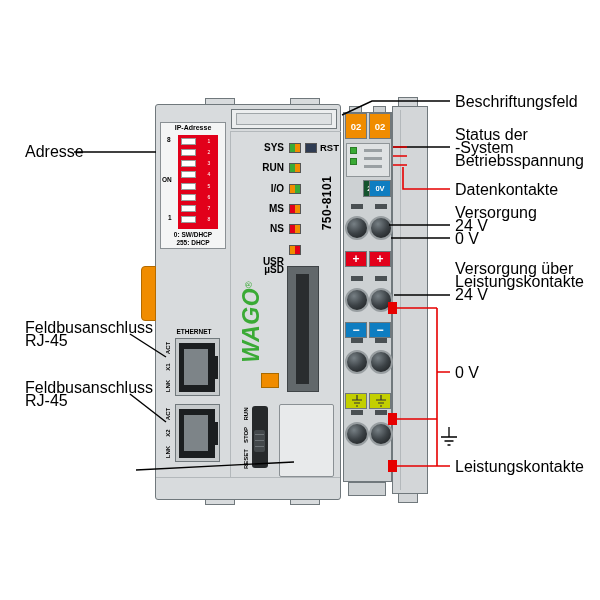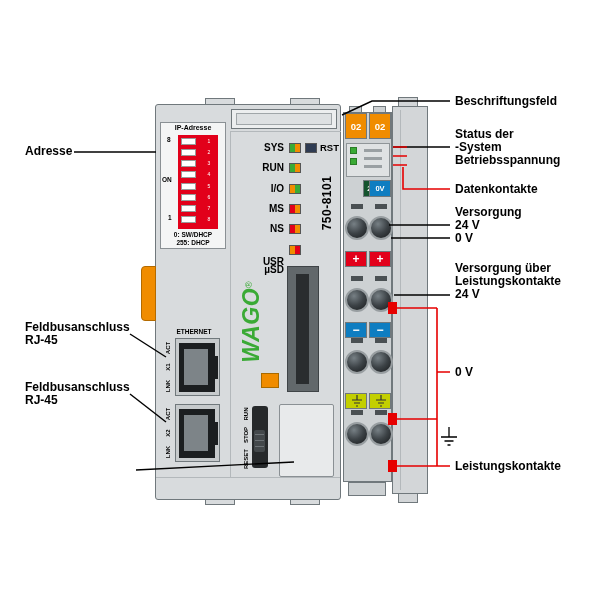--- a/index.html
+++ b/index.html
@@ -1,20 +1,20 @@
 <!DOCTYPE html>
 <html><head>
 <meta charset="utf-8">
 <style>
   *{margin:0;padding:0;box-sizing:border-box}
   html,body{background:#fff}
   #canvas{position:relative;width:600px;height:600px;background:#fff;
           font-family:"Liberation Sans",sans-serif;overflow:hidden;color:#000}
   .abs{position:absolute}
-  .ann{position:absolute;font-weight:bold;font-size:12px;line-height:13.2px;color:#000}
+  .ann{position:absolute;font-weight:normal;font-size:16px;line-height:13.2px;color:#000}
   .rot{position:absolute;white-space:nowrap;transform:translate(-50%,-50%) rotate(-90deg)}
   .part{position:absolute;border:1px solid #70787c;background:#d8dbdd}
   .seam{position:absolute;background:#b3b8bb}
   .ledlbl{position:absolute;left:238px;width:46px;text-align:right;font-weight:bold;font-size:10px;line-height:11px}
   .led{position:absolute;left:289px;width:12px;height:10px;border:1px solid #555}
   .led-sys{background:linear-gradient(90deg,#3aaa35 50%,#f08c00 50%)}
   .led-run{background:linear-gradient(90deg,#3aaa35 50%,#f08c00 50%)}
   .led-io{background:linear-gradient(90deg,#f08c00 50%,#3aaa35 50%)}
   .led-ms{background:linear-gradient(90deg,#e2001a 50%,#f08c00 50%)}
   .led-ns{background:linear-gradient(90deg,#e2001a 50%,#f08c00 50%)}

